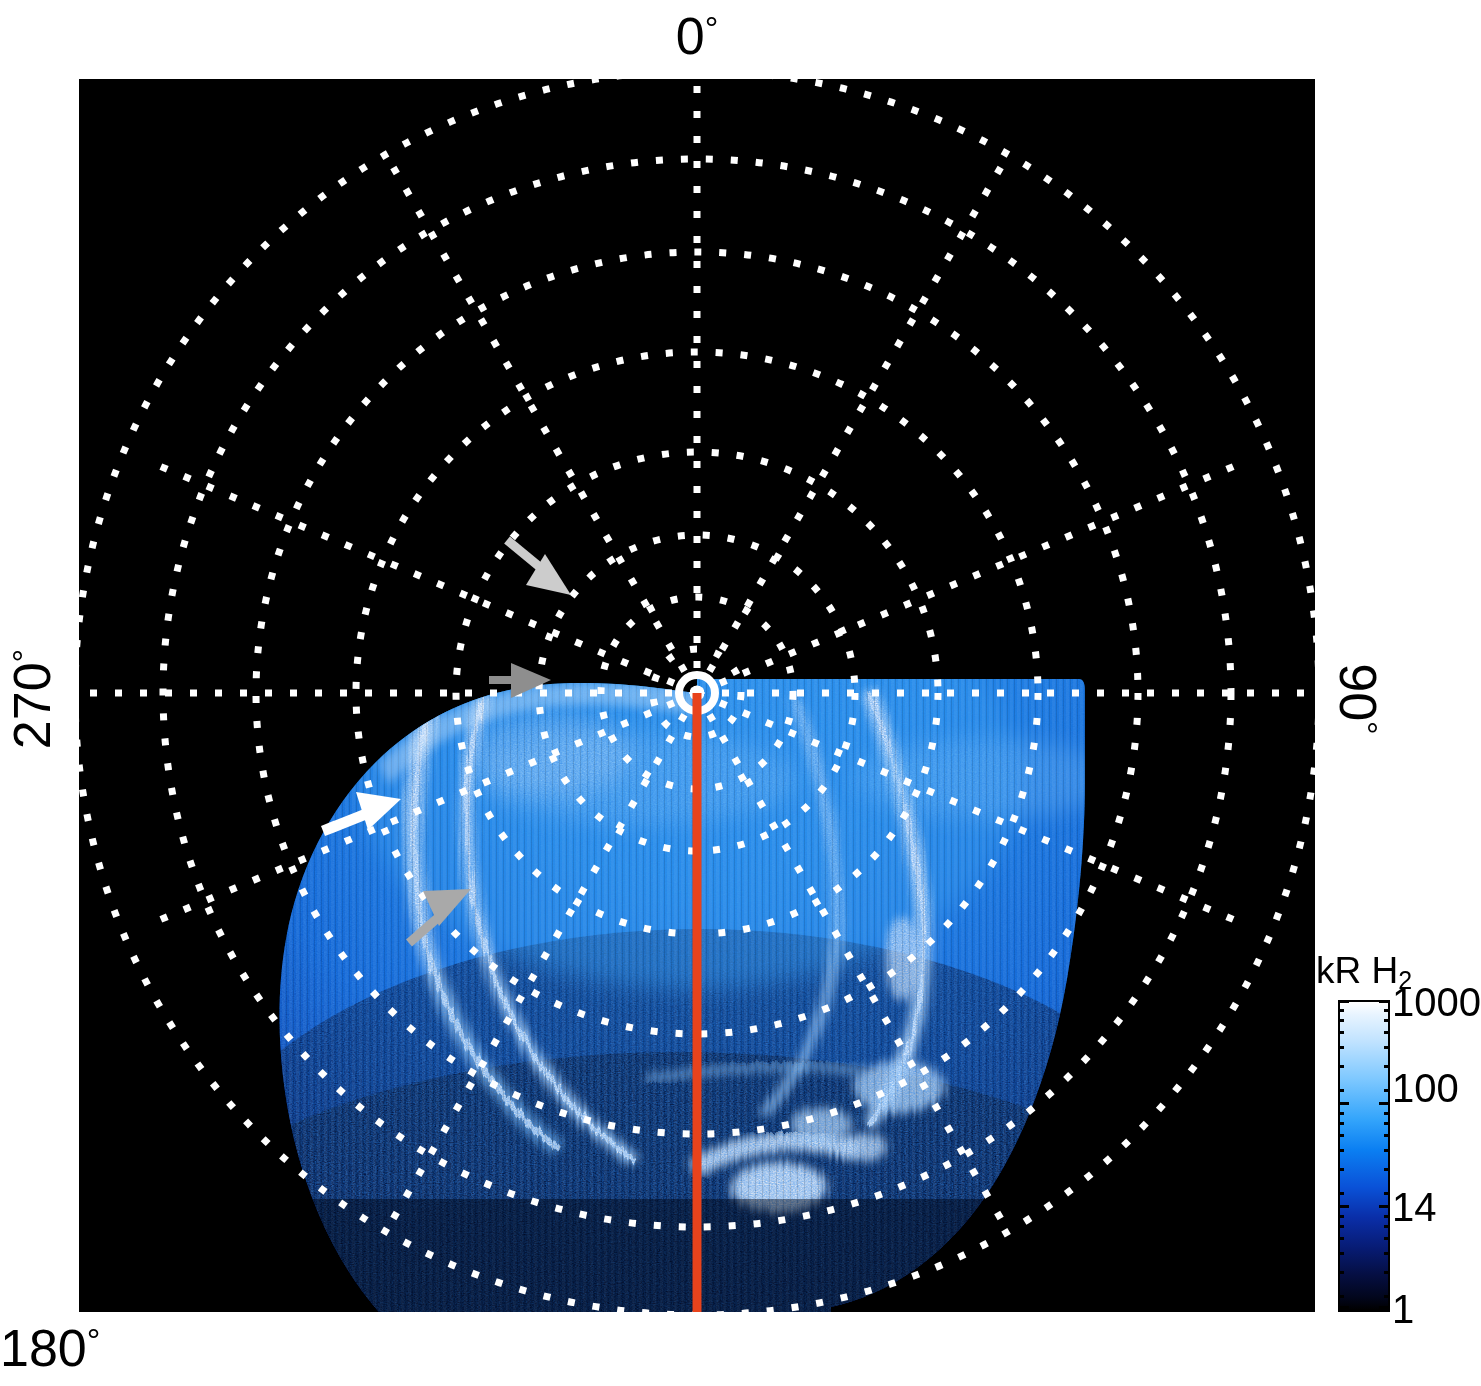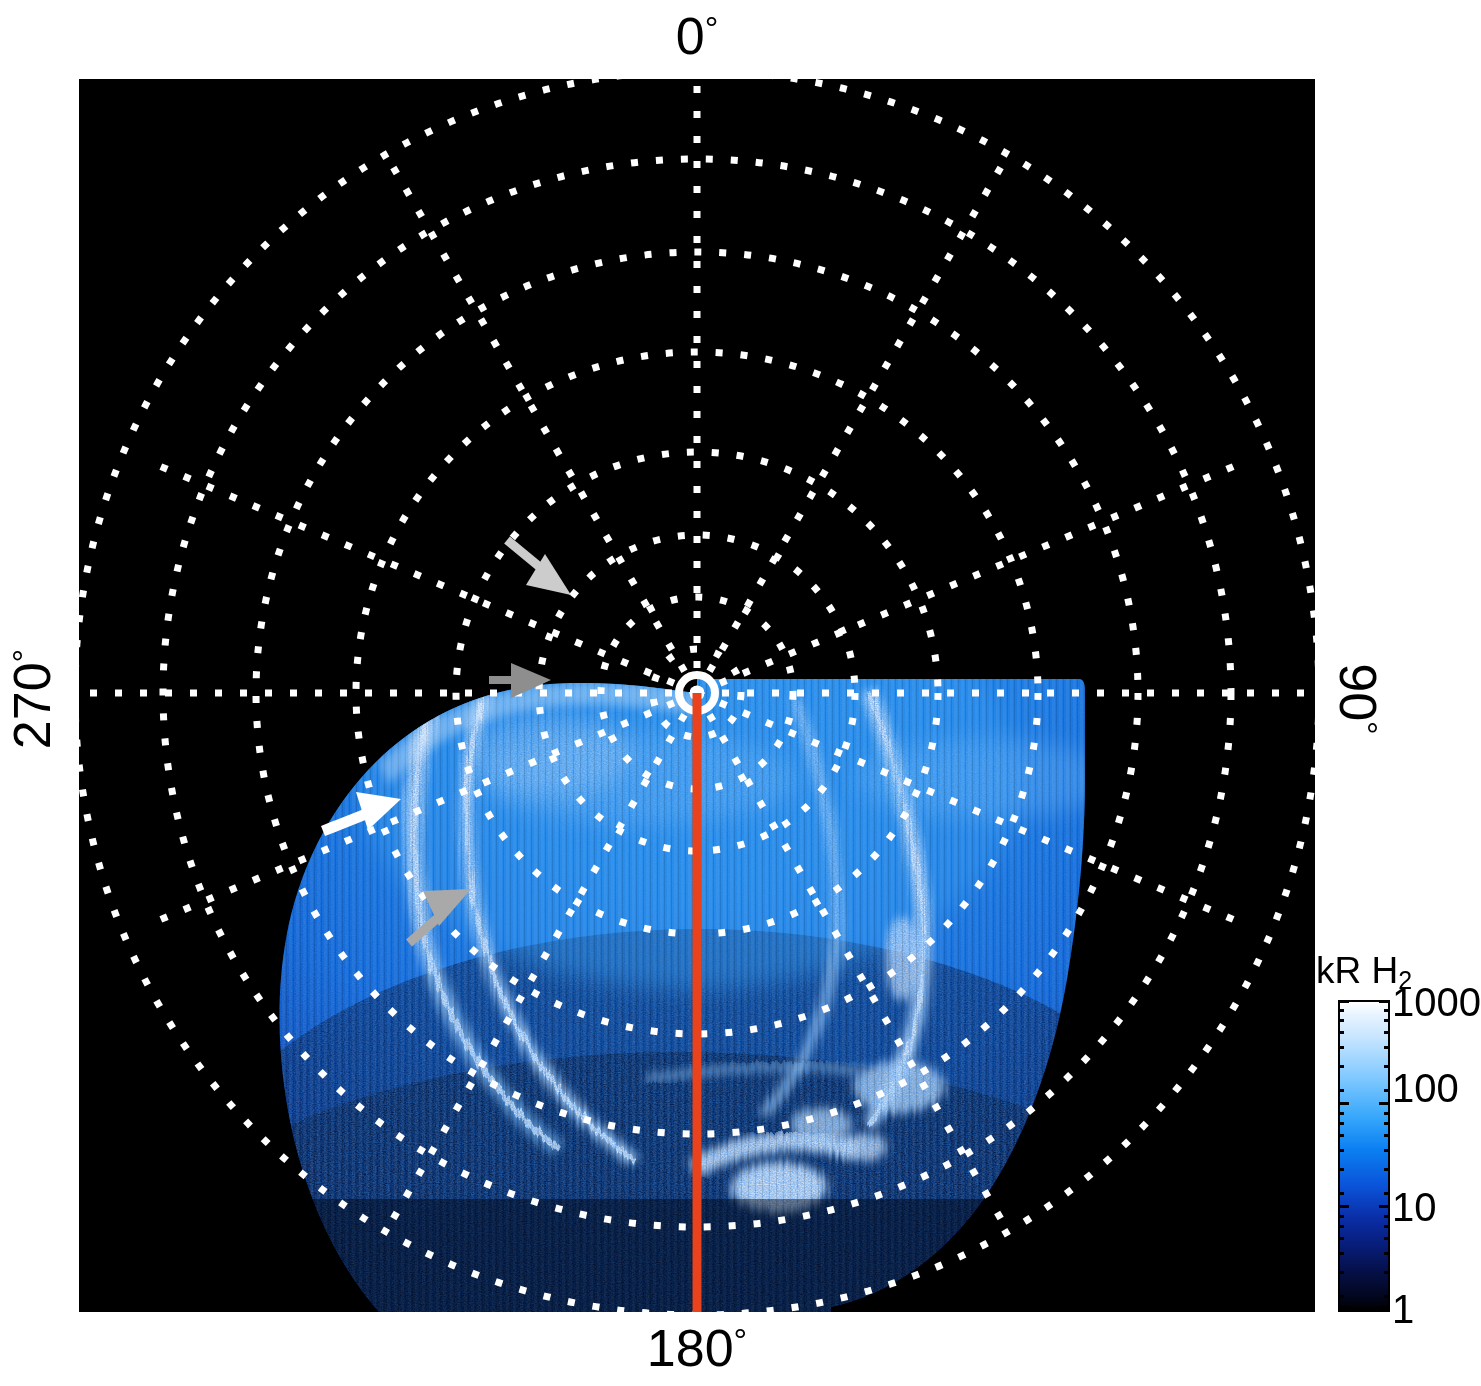--- a/index.html
+++ b/index.html
@@ -47,21 +47,20 @@
   .lbl-top {
     left: 0;
     top: 10px;
     width: 1394px;
     text-align: center;
   }
   .lbl-bottom {
     left: 0;
     top: 1322px;
     width: 1394px;
-    text-align: center;
   }
   .lbl-left {
     left: -48px;
     top: 673px;
     width: 160px;
     text-align: center;
     transform: rotate(-90deg);
     transform-origin: 50% 50%;
   }
   .lbl-right {
@@ -421,18 +420,18 @@
       <div class="ctl minor" style="top:237px;"></div>
       <div class="ctl minor" style="top:252px;"></div>
       <div class="ctl minor" style="top:271px;"></div>
       <div class="ctl minor" style="top:295px;"></div>
       <div class="ctl major" style="top:306px;"></div>
     </div>
 
     <div class="cbar-labels">
       <span style="top:-18px;">1000</span>
       <span style="top:68px;">100</span>
-      <span style="top:187px;">10</span>
+      <span style="top:187px;">14</span>
       <span style="top:289px;">1</span>
     </div>
   </div>
 
 </div>
 
 </body></html>

